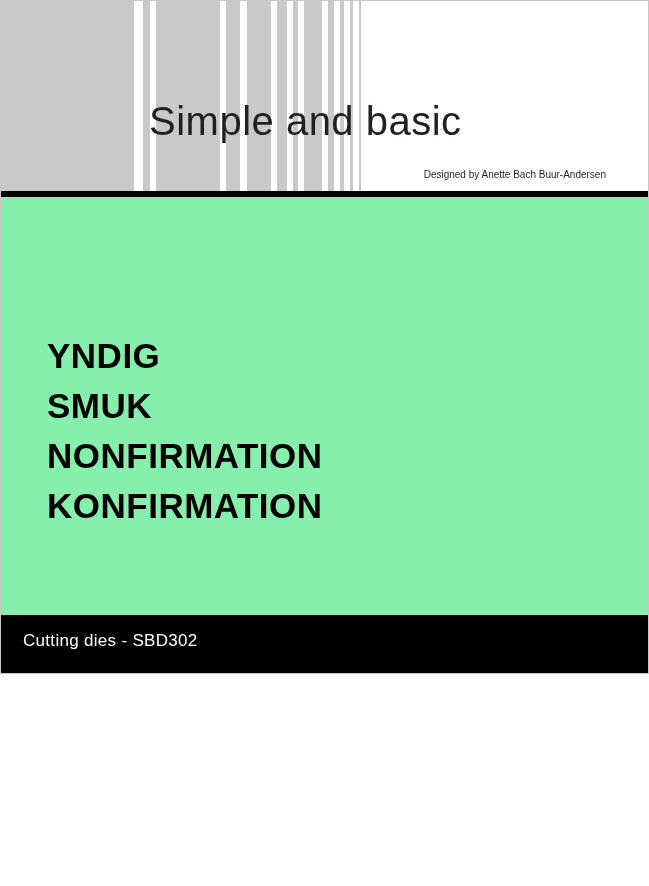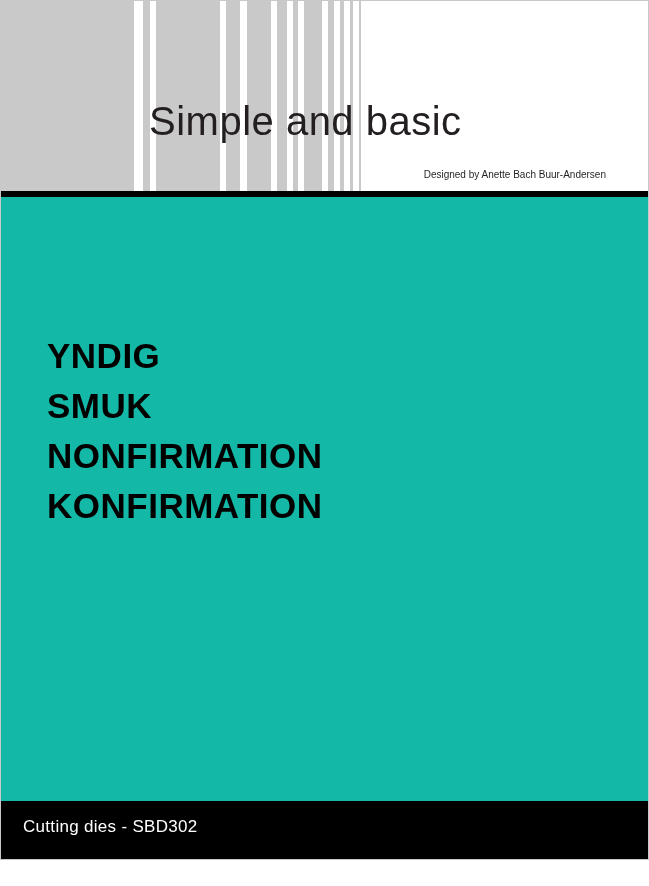--- a/index.html
+++ b/index.html
@@ -12,22 +12,22 @@
     height: 886px;
     font-family: "Liberation Sans", sans-serif;
     color: #000000;
     overflow: hidden;
     position: relative;
   }
 
   .page {
     position: relative;
     width: 649px;
-    height: 860px;
-    background: #14b8a6;
+    height: 674px;
+    background: #86efac;
     box-sizing: border-box;
     border: 1px solid #c8c8c8;
     overflow: hidden;
     padding-left: 40px;
   }
 
   
   .header {
     position: absolute;
     left: 0;

